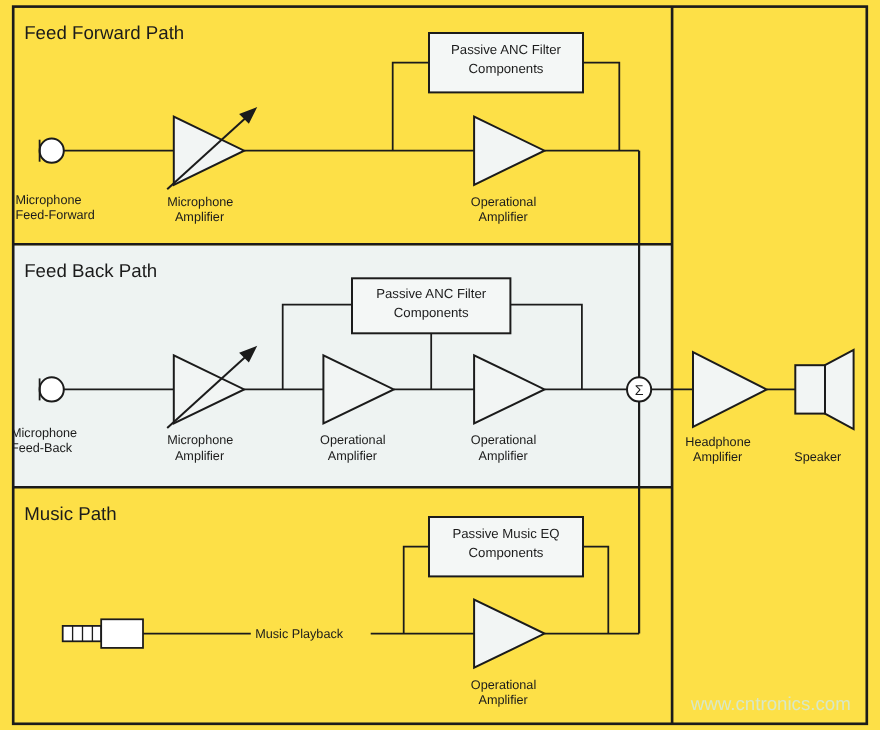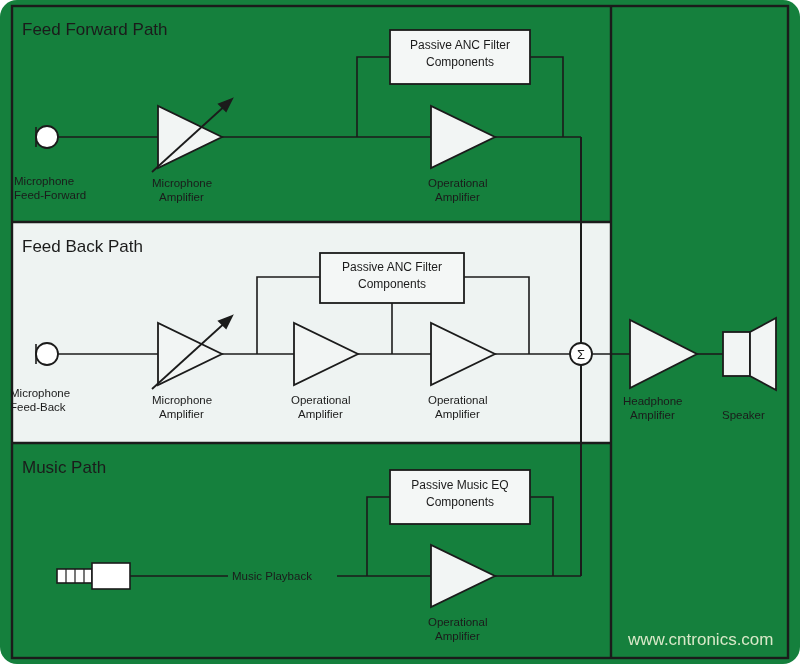--- a/index.html
+++ b/index.html
@@ -7,23 +7,22 @@
     padding: 0;
     background: #ffffff;
   }
   body {
     font-family: "Liberation Sans", sans-serif;
   }
   #diagram-root {
     position: relative;
     width: 800px;
     height: 664px;
-    background: #15803d;
+    background: #fde047;
     overflow: hidden;
-    border-radius: 17px;
   }
   #diagram-svg {
     position: absolute;
     top: 0;
     left: 0;
     width: 800px;
     height: 664px;
   }
   .sec-title {
     font-size: 17px;

